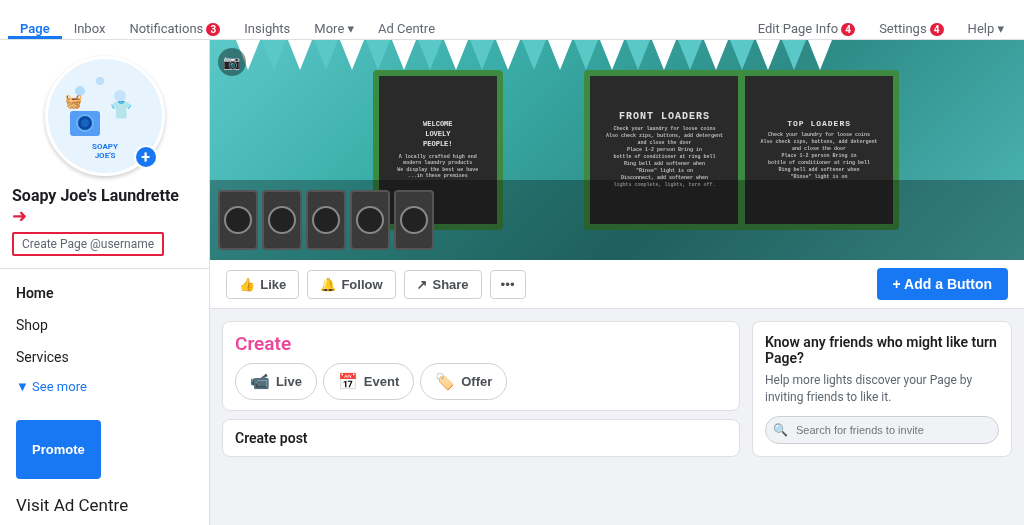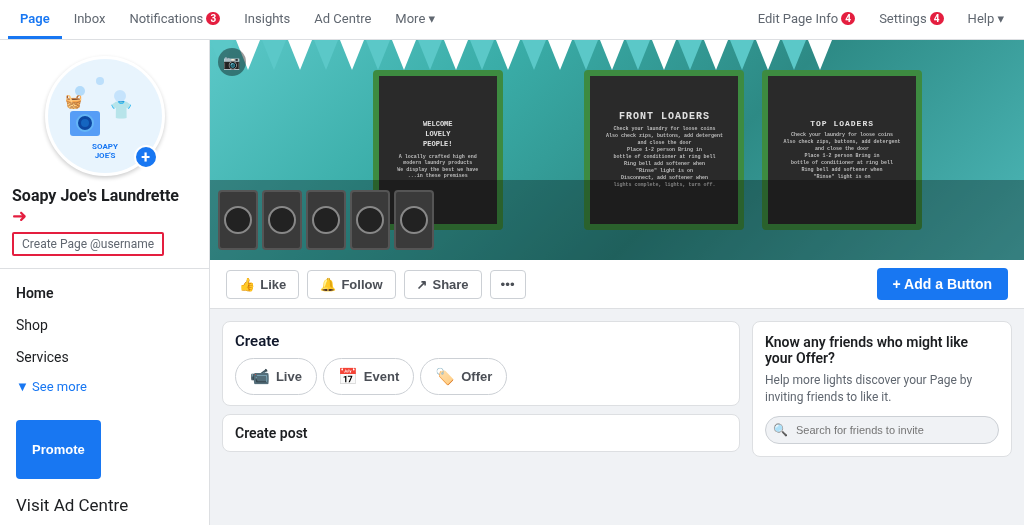--- a/index.html
+++ b/index.html
@@ -10,21 +10,21 @@
       background: #fff;
       border-bottom: 1px solid #dddfe2;
       display: flex;
       align-items: stretch;
       height: 40px;
       padding: 0 8px;
       position: relative;
     }
     .nav-item {
       display: flex;
-      align-items: center;
+      align-items: flex-end;
       padding: 0 12px;
       cursor: pointer;
       font-size: 13px;
       color: #606770;
       border-bottom: 3px solid transparent;
       position: relative;
       white-space: nowrap;
     }
     .nav-item.active {
       color: #1877f2;
@@ -193,21 +193,21 @@
       justify-content: center;
       color: #f0f0f0;
       font-size: 8px;
       text-align: center;
       padding: 6px 4px;
       font-family: 'Courier New', monospace;
       font-weight: bold;
     }
     .cb-welcome { left: 20%; top: 30px; width: 130px; height: 160px; }
     .cb-frontloaders { left: 46%; top: 30px; width: 160px; height: 160px; }
-    .cb-toploaders { left: 65%; top: 30px; width: 160px; height: 160px; margin-left: 23px; }
+    .cb-toploaders { left: 65%; top: 30px; width: 160px; height: 160px; }
     .camera-icon-cover {
       position: absolute;
       top: 8px;
       left: 8px;
       width: 28px;
       height: 28px;
       background: rgba(0,0,0,0.4);
       border-radius: 50%;
       display: flex;
       align-items: center;
@@ -280,23 +280,23 @@
       border: 1px solid #dddfe2;
       padding: 10px 12px;
       margin-bottom: 8px;
     }
     .create-row-top {
       display: flex;
       gap: 8px;
       margin-bottom: 8px;
     }
     .create-label {
-      font-size: 15px;
-      font-weight: 600;
-      color: #0f172a;
+      font-size: 19px;
+      font-weight: 600;
+      color: #ec4899;
       text-align: right;
     }
     .create-options {
       display: flex;
       gap: 6px;
     }
     .create-opt-btn {
       display: flex;
       align-items: center;
       gap: 6px;
@@ -411,24 +411,24 @@
     <span>Inbox</span>
   </div>
   <div class="nav-item">
     <span>Notifications</span>
     <span class="badge">3</span>
   </div>
   <div class="nav-item">
     <span>Insights</span>
   </div>
   <div class="nav-item">
-    <span>Ad Centre</span>
+    <span>More ▾</span>
   </div>
   <div class="nav-item">
-    <span>More ▾</span>
+    <span>Ad Centre</span>
   </div>
   <div class="nav-spacer"></div>
   <div class="nav-right">
     <div class="nav-item">
       <span>Edit Page Info</span>
       <span class="badge">4</span>
     </div>
     <div class="nav-item">
       <span>Settings</span>
       <span class="badge">4</span>
@@ -604,21 +604,21 @@
           </div>
         </div>
 
         <div class="create-post-field">
           <span class="create-post-label">Create post</span>
         </div>
       </div>
 
       <div class="right-panel">
         <div class="friends-box">
-          <div class="friends-title">Know any friends who might like your Offer?</div>
+          <div class="friends-title">Know any friends who might like turn Page?</div>
           <div class="friends-desc">Help more lights discover your Page by inviting friends to like it.</div>
           <div class="search-wrapper">
             <input class="search-friends" type="text" placeholder="Search for friends to invite" style="">
           </div>
         </div>
       </div>
 
     </div>
   </main>
 </div>

